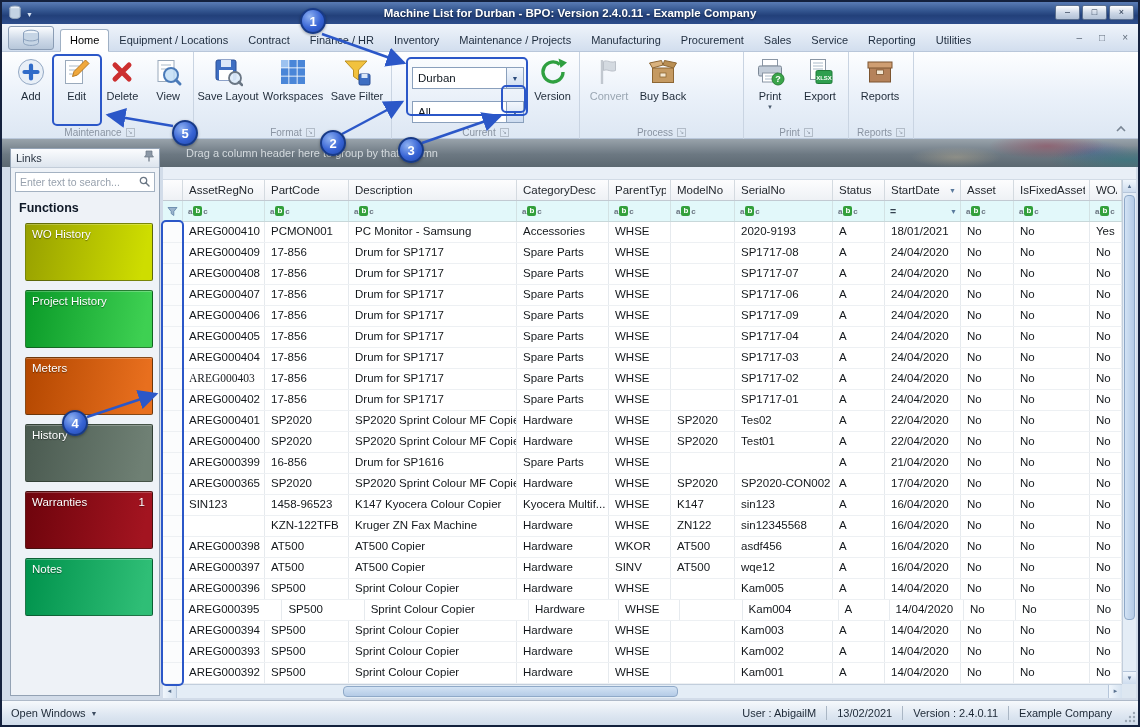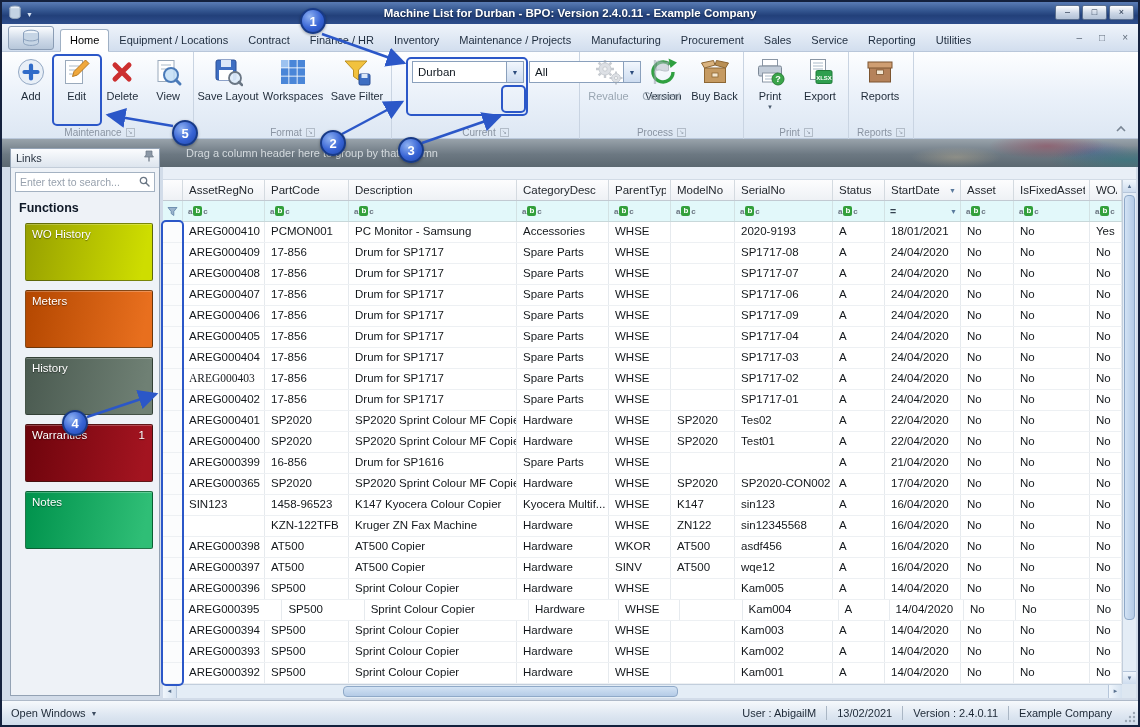--- a/index.html
+++ b/index.html
@@ -36,21 +36,21 @@
   .rcap{position:absolute; left:0; right:0; bottom:1px; text-align:center; font-size:10px; color:#8a94a2;
     display:flex; align-items:center; justify-content:center; gap:4px;}
   .dlauncher{width:9px; height:9px; border:1px solid #b2bcc8; font-size:6px; line-height:7px; color:#8a94a2; text-align:center;}
   .rbtn{width:46px; display:flex; flex-direction:column; align-items:center; padding-top:2px; border-radius:3px;}
   .rbtn .rlabel{font-size:11px; color:#1e2a38; line-height:12px; text-align:center; margin-top:3px; white-space:nowrap;}
   .rbtn .drop{font-size:6px; color:#4a5a6c; margin-top:2px;}
   .rbtn.disabled .rlabel{color:#9aa6b2;}
   .rbtn.disabled .ricon{opacity:.55;}
   .ricon{width:30px; height:30px; display:flex; align-items:center; justify-content:center;}
   .w48{width:48px}.w52{width:52px}.w54{width:54px}.w58{width:58px}.w62{width:62px}.w64{width:64px}.w66{width:66px}
-  .combo-stack{display:flex; flex-direction:row; gap:5px; margin:6px 4px 0 18px;}
+  .combo-stack{display:flex; flex-direction:column; gap:12px; margin:12px 4px 0 18px;}
   .combo{width:112px; height:22px; border:1px solid #8aa0bc; background:#fff; display:flex; align-items:center;}
   .combo-text{flex:1; font-size:11.5px; padding-left:5px; color:#101820;}
   .combo-btn{width:17px; height:100%; border-left:1px solid #8aa0bc;
     background:linear-gradient(180deg,#f2f7fd,#cddcf0); font-size:7px; color:#2c4c7c;
     display:flex; align-items:center; justify-content:center;}
   .ribcollapse{position:absolute; right:10px; bottom:4px; width:14px; height:11px; display:flex; align-items:center; justify-content:center;}
 
   
   .bandrow{position:absolute; left:0; top:137px; right:0; height:28px; overflow:hidden;
     background:linear-gradient(180deg,#99a3ab,#6c7882 55%,#5c6871);}
@@ -314,35 +314,20 @@
           <span>Current</span>
           <span class="dlauncher">↘</span>
         </div>
     </div>
 
     <div class="rgroup" style="left:578px;width:164px">
       <div class="rbody">
         <div class="rbtn w54 disabled">
           <span class="ricon">
               <svg viewBox="0 0 30 30" width="30" height="30">
-                <g stroke="#9aa2ac" fill="#c2c8d0">
-                  <circle cx="11" cy="12" r="6"></circle>
-                  <path d="M11 3v3M11 18v3M2 12h3M17 12h3M4.6 5.6l2.1 2.1M15.3 16.3l2.1 2.1M17.4 5.6l-2.1 2.1M6.7 16.3l-2.1 2.1" stroke-width="2.4"></path>
-                  <circle cx="11" cy="12" r="2.2" fill="#eef1f4"></circle>
-                  <circle cx="22" cy="21" r="4.4"></circle>
-                  <path d="M22 14.5v2.6M22 24.9v2.6M15.5 21h2.6M25.9 21h2.6" stroke-width="2"></path>
-                  <circle cx="22" cy="21" r="1.6" fill="#eef1f4"></circle>
-                </g>
-              </svg>
-            </span>
-          <span class="rlabel">Revalue</span>
-        </div>
-        <div class="rbtn w54 disabled">
-          <span class="ricon">
-              <svg viewBox="0 0 30 30" width="30" height="30">
                 <path d="M8 27V3" stroke="#9aa2ac" stroke-width="2.4"></path>
                 <path d="M9.5 4.5c4-2 7 2 12 0v9c-5 2-8-2-12 0Z" fill="#b8c0ca" stroke="#8a929e"></path>
               </svg>
             </span>
           <span class="rlabel">Convert</span>
         </div>
         <div class="rbtn w54">
           <span class="ricon">
               <svg viewBox="0 0 30 30" width="30" height="30">
                 <rect x="4.5" y="11" width="21" height="14.5" fill="#c59a62" stroke="#8d6633"></rect>
@@ -437,20 +422,23 @@
       <input placeholder="Enter text to search..." style="">
       <span><svg width="11" height="11" viewBox="0 0 11 11">
             <circle cx="4.5" cy="4.5" r="3.2" fill="none" stroke="#6a7684" stroke-width="1.3"></circle>
             <path d="M7 7l3 3" stroke="#6a7684" stroke-width="1.4" stroke-linecap="round"></path>
           </svg></span>
     </div>
     <div class="sb-func">Functions</div>
     <div class="flist">
         <div class="fbtn" style="background: linear-gradient(100deg, rgb(151, 160, 0) 0%, rgb(206, 221, 0) 92%);">
           <div class="fbl">WO History</div>
+        </div>
+        <div class="fbtn" style="background: linear-gradient(100deg, rgb(10, 154, 40) 0%, rgb(62, 208, 82) 92%);">
+          <div class="fbl">Project History</div>
         </div>
         <div class="fbtn" style="background: linear-gradient(100deg, rgb(179, 71, 0) 0%, rgb(232, 111, 30) 92%);">
           <div class="fbl">Meters</div>
         </div>
         <div class="fbtn" style="background: linear-gradient(100deg, rgb(74, 90, 80) 0%, rgb(111, 128, 116) 92%);">
           <div class="fbl">History</div>
         </div>
         <div class="fbtn" style="background: linear-gradient(100deg, rgb(110, 4, 12) 0%, rgb(163, 20, 32) 92%);">
           <div class="fbl">Warranties</div>
           <div class="fbadge">1</div>

